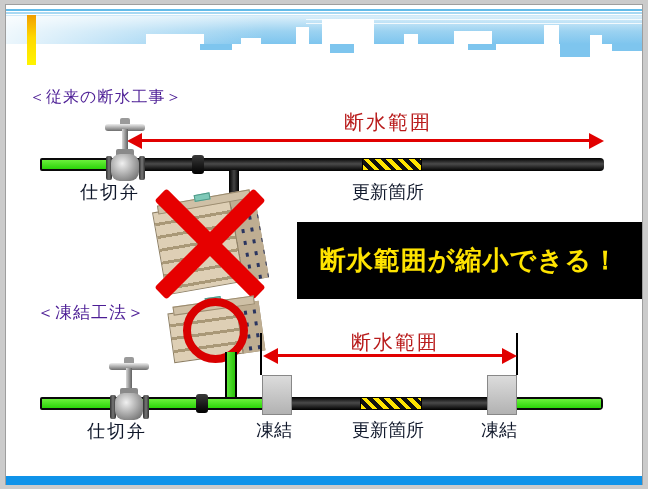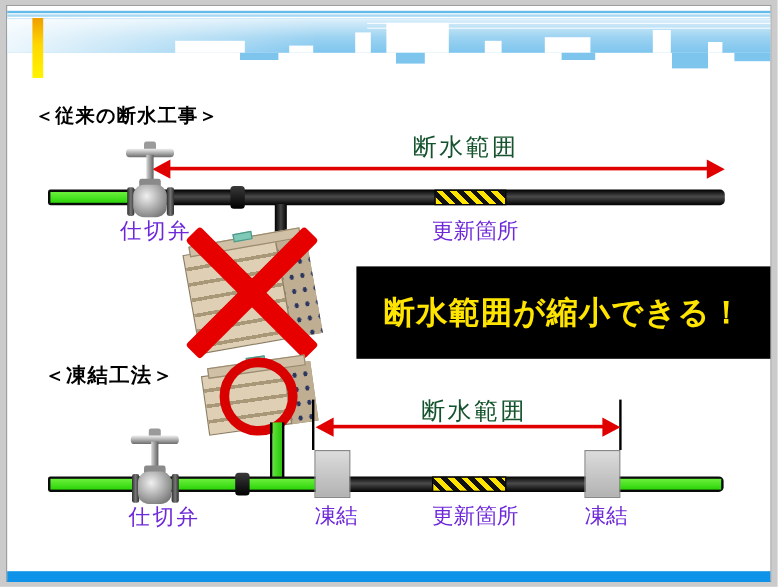--- a/index.html
+++ b/index.html
@@ -15,37 +15,37 @@
   .sky-line{height:1px;background:rgba(255,255,255,.8);}
   .bldg-w{background:#ffffff;}
   .bldg-b{background:#7ec5ee;}
   .bottom-bar{left:6px;top:476px;width:636px;height:9px;background:#0f93e9;}
 
   
   .title-accent{left:27px;top:15px;width:9px;height:50px;background:linear-gradient(180deg,#f09e00,#ffd800 45%,#fff400);}
   .title-box{left:36px;top:17px;width:241px;height:44px;background:#2d2d2d;}
   .title-text{width:100%;height:44px;line-height:44px;text-align:center;font-size:25px;font-weight:bold;color:#ffe400;letter-spacing:1px;text-shadow:1px 1px 0 #5a4a00;}
 
-  .section-label{font-size:16px;color:#000000;letter-spacing:1px;white-space:nowrap;font-weight:bold;}
+  .section-label{font-size:16px;color:#4c1d95;letter-spacing:1px;white-space:nowrap;}
 
   
   .pipe-black{height:13px;background:linear-gradient(180deg,#000 0%,#4a4a4a 45%,#000 100%);border-radius:2px;}
   .pipe-green{height:13px;background:#0a0a0a;border-radius:2px;}
   .pipe-green .water{position:absolute;left:2px;right:2px;top:2px;bottom:2px;background:linear-gradient(180deg,#6bf03c,#2bd409);}
   .coupling{width:12px;height:19px;background:linear-gradient(180deg,#3a3a3a,#000);border-radius:3px;}
   .hatch{height:13px;background:repeating-linear-gradient(45deg,#ffe400 0 4px,#111 4px 8px);border:1px solid #000;box-sizing:border-box;}
   .branch-black{width:10px;background:linear-gradient(90deg,#000,#444,#000);}
   .branch-green{width:12px;background:linear-gradient(90deg,#5de63a,#2bc40a);border-left:2px solid #000;border-right:2px solid #000;box-sizing:border-box;}
 
   
   .arr-line{height:3px;background:#e10000;}
   .arr-head{width:0;height:0;border-top:8px solid transparent;border-bottom:8px solid transparent;}
   .arr-left{border-right:15px solid #e10000;}
   .arr-right{border-left:15px solid #e10000;}
-  .range-text{width:90px;text-align:center;font-size:20px;color:#14532d;letter-spacing:2px;white-space:nowrap;}
+  .range-text{width:90px;text-align:center;font-size:20px;color:#b91c1c;letter-spacing:2px;white-space:nowrap;}
 
   
   .valve{width:48px;height:64px;}
   .v-knob{position:absolute;left:19px;top:0;width:10px;height:8px;background:#9a9a9a;border-radius:2px;}
   .v-handle{position:absolute;left:4px;top:6px;width:40px;height:7px;background:linear-gradient(180deg,#eee,#6d6d6d);border-radius:3px;}
   .v-stem{position:absolute;left:21px;top:11px;width:6px;height:26px;background:linear-gradient(90deg,#d8d8d8,#5f5f5f);}
   .v-bonnet{position:absolute;left:15px;top:31px;width:18px;height:8px;background:#8a8a8a;border-radius:2px;}
   .v-body{position:absolute;left:10px;top:36px;width:28px;height:27px;background:radial-gradient(circle at 40% 35%,#f0f0f0,#8a8a8a 70%,#5c5c5c);border-radius:9px;}
   .v-flange{position:absolute;top:38px;width:6px;height:24px;background:linear-gradient(90deg,#2f2f2f,#777,#2f2f2f);border-radius:2px;}
   .v-fl{left:5px;} .v-fr{left:38px;}
@@ -58,21 +58,21 @@
   .b-vent{position:absolute;left:42%;top:-4px;width:14px;height:5px;background:#7fc9b8;border:1px solid #4f9988;}
 
   .xmark-bar{position:absolute;left:50%;top:50%;width:140px;height:17px;background:#e60000;border-radius:3px;}
   .circle-mark{border:8px solid #d90000;border-radius:50%;box-sizing:border-box;}
 
   .callout{background:#000;}
   .callout-text{width:100%;height:77px;line-height:77px;text-align:center;font-size:26px;font-weight:bold;color:#ffe400;letter-spacing:1px;white-space:nowrap;}
 
   .guide-line{width:2px;background:#000;}
   .freeze-box{width:30px;height:40px;background:linear-gradient(180deg,#dcdcdc,#b2b2b2);border:1px solid #888;box-sizing:border-box;}
-  .diag-label{font-size:18px;color:#6d28d9;text-align:right;white-space:nowrap;}
+  .diag-label{font-size:18px;color:#0f172a;text-align:left;white-space:nowrap;}
 </style>
 </head>
 <body>
 
 <div class="stage">
   <div class="abs slide"></div>
 
   <div class="abs stripe" style="top:9px;height:2px;background:#63bbe9;"></div>
   <div class="abs stripe" style="top:12px;height:2px;background:#a8d9f3;"></div>
   <div class="abs stripe" style="top:15px;height:1px;background:#cfe9f8;"></div>

